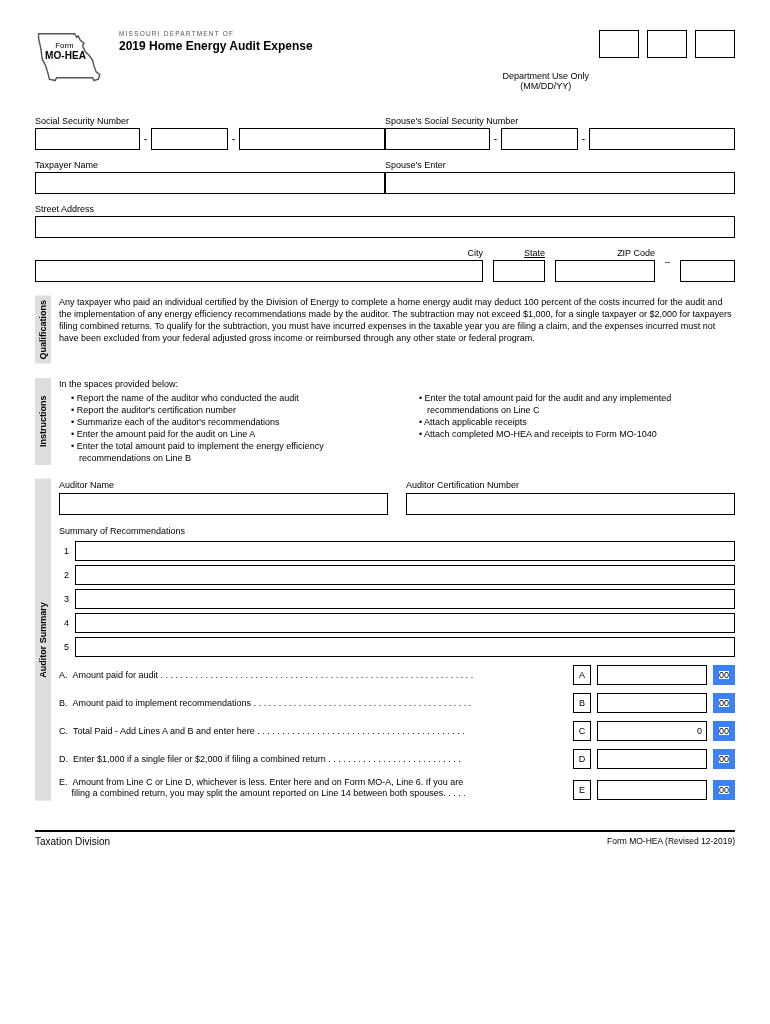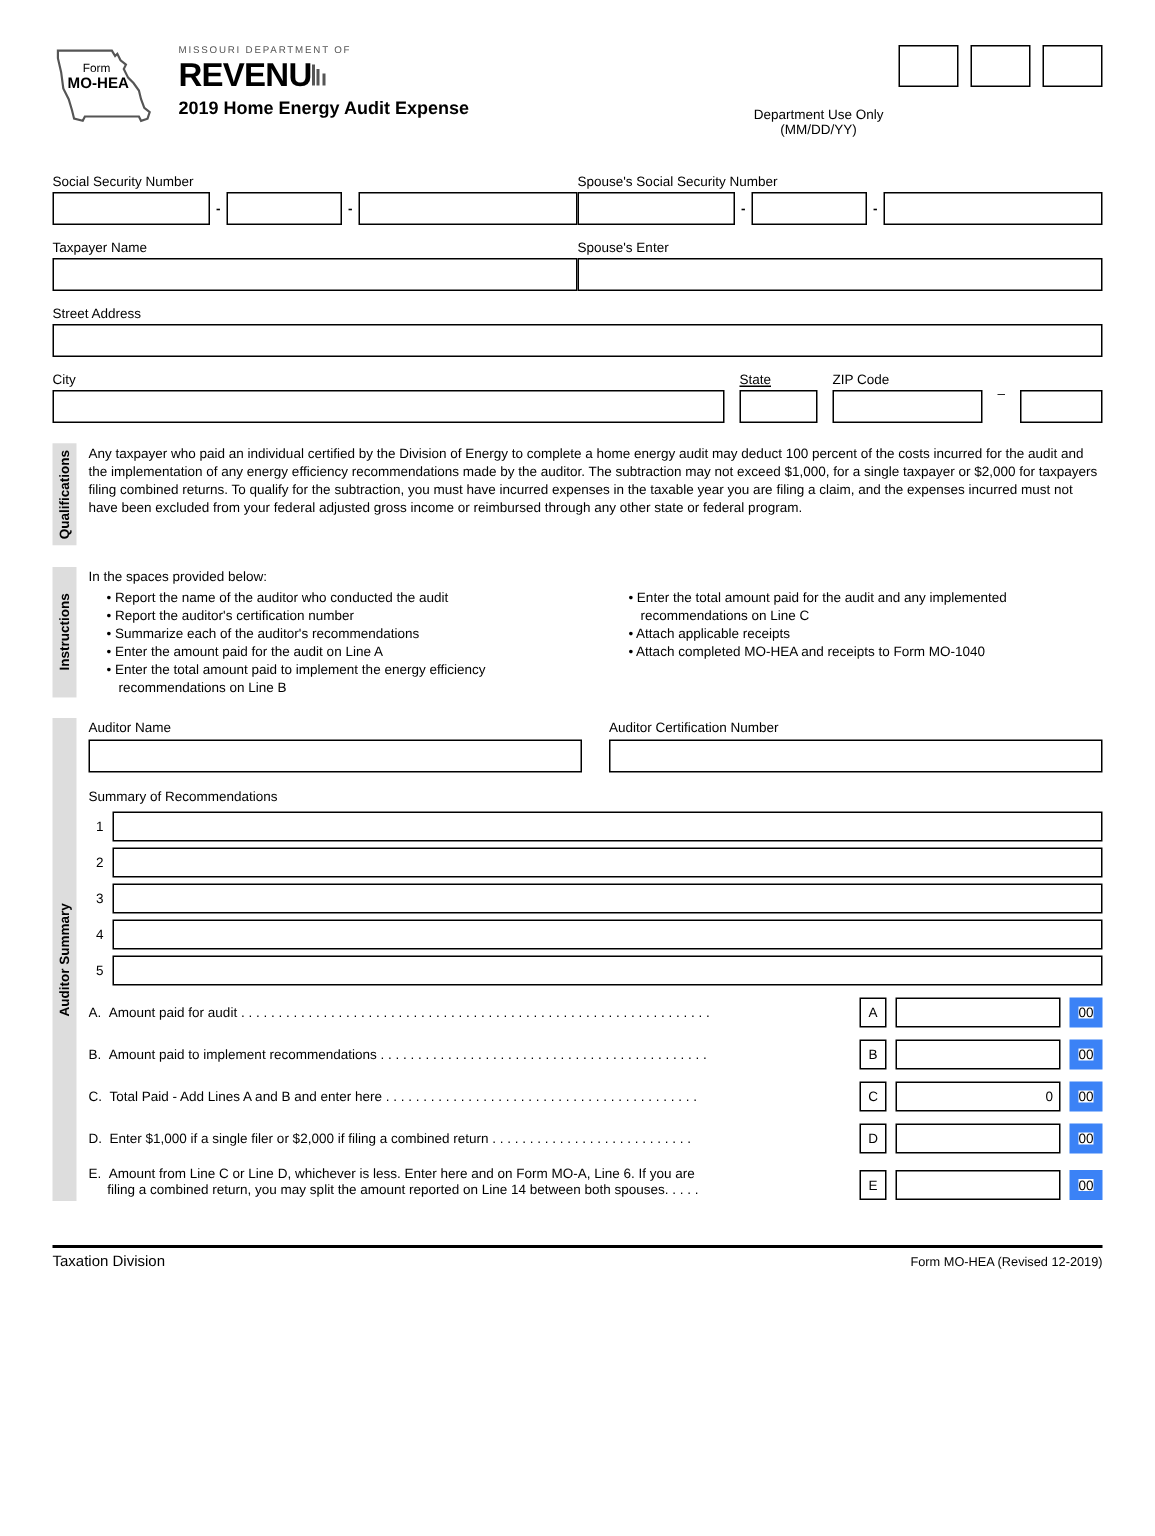--- a/index.html
+++ b/index.html
@@ -21,21 +21,21 @@
   .field-row { display: flex; margin-bottom: 10px; }
   .field-group { flex: 1; }
   .field-label { font-size: 9px; margin-bottom: 2px; display: block; }
   .box { border: 1px solid #000; height: 22px; background: #fff; }
   .ssn-group { display: flex; align-items: center; gap: 4px; }
   .ssn-group .box { flex: 1; }
   .ssn-group .box.sm { flex: 0 0 22%; }
   .ssn-group .box.md { flex: 0 0 30%; }
   .ssn-dash { font-weight: bold; }
   .full-width { width: 100%; }
-  .city-row { display: flex; gap: 10px; align-items: flex-end;}
+  .city-row { display: flex; gap: 10px; align-items: flex-end; text-align: right;}
   .city-row .city { flex: 1; }
   .city-row .state { width: 52px; text-decoration: underline; }
   .city-row .zip1 { width: 100px; }
   .city-row .zip2 { width: 55px; }
   .zip-dash { align-self: center; padding-bottom: 6px; }
 
   .section { display: flex; margin-top: 14px; }
   .vtab { width: 16px; background: #ddd; writing-mode: vertical-rl; transform: rotate(180deg); text-align: center; font-size: 9px; font-weight: bold; padding: 4px 1px; margin-right: 8px; flex-shrink:0; display:flex; align-items:center; justify-content:center;}
   .section-body { flex: 1; font-size: 9px; line-height: 1.35; }
   .instr-cols { display: flex; gap: 20px; margin-top: 2px;}
@@ -65,23 +65,20 @@
 <div class="header">
   <div class="state-outline">
     <svg viewBox="0 0 100 76">
       <path d="M5 5 L55 5 L58 10 L60 8 L63 14 L68 18 L66 22 L70 30 L75 35 L80 42 L82 50 L85 58 L90 62 L88 68 L82 70 L80 66 L30 66 L28 70 L20 68 L18 60 L15 50 L10 40 L8 25 L5 12 Z" fill="none" stroke="#555" stroke-width="2"></path>
       <text x="28" y="25" font-size="11" fill="#000">Form</text>
       <text x="14" y="40" font-size="14" font-weight="bold" fill="#000">MO-HEA</text>
     </svg>
   </div>
   <div class="logo-block">
     <div class="logo-small">MISSOURI DEPARTMENT OF</div>
-    <div class="logo-big">
-      <span>REVENU</span><span class="bars"><span style="height:14px"></span><span style="height:11px"></span><span style="height:8px"></span></span>
-    </div>
     <div class="form-title">2019 Home Energy Audit Expense</div>
   </div>
   <div class="dept-use-row">
     <div class="dept-labels">
       <div>Department Use Only</div>
       <div>(MM/DD/YY)</div>
     </div>
     <div class="dept-boxes">
       <div class="dept-box"></div>
       <div class="dept-box"></div>

